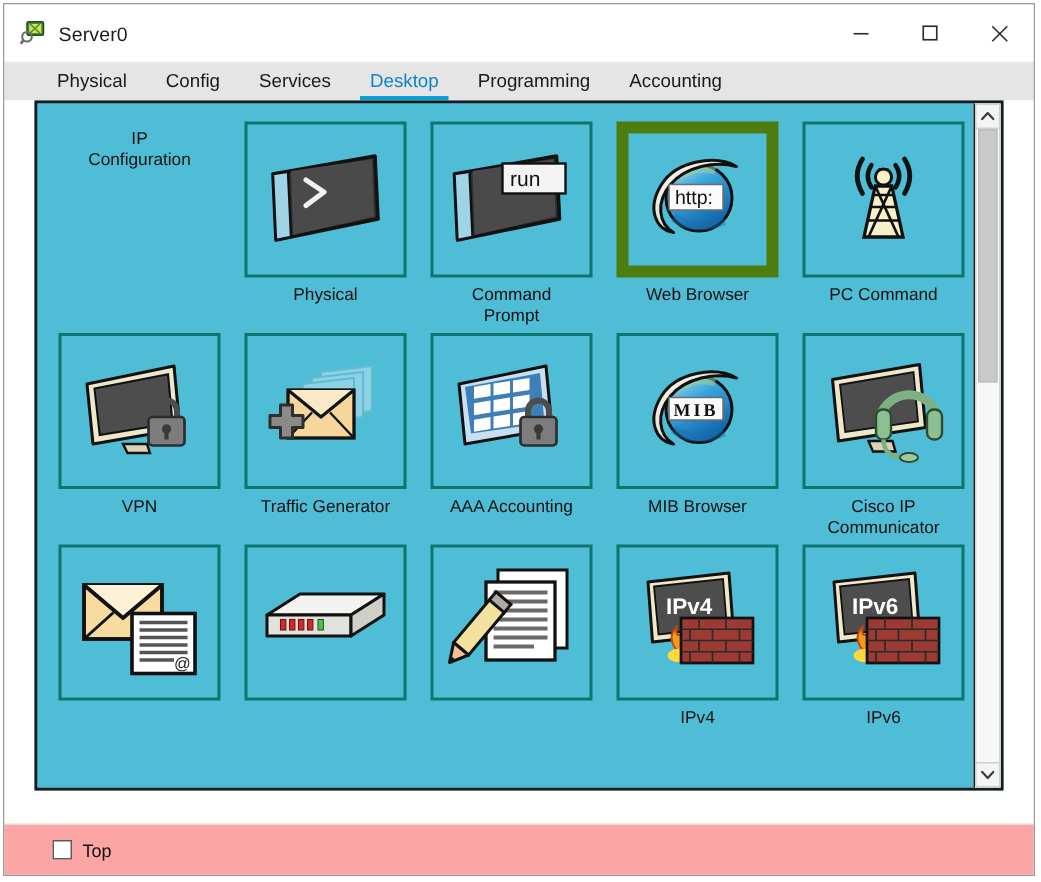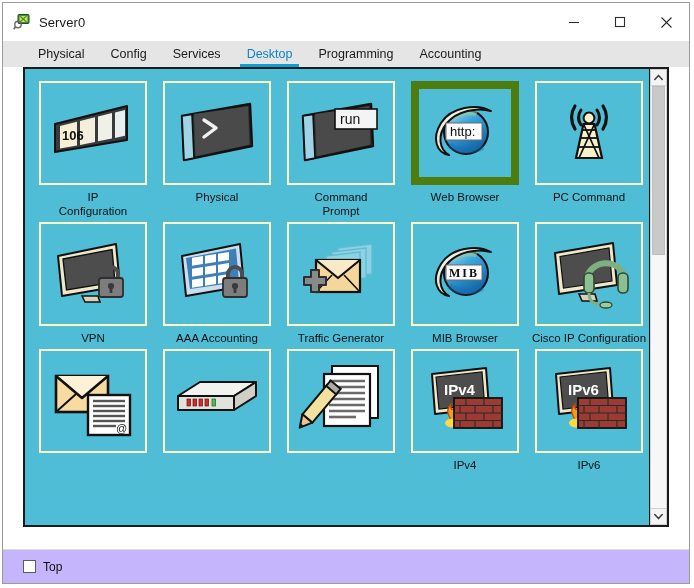--- a/index.html
+++ b/index.html
@@ -147,21 +147,21 @@
     margin: 0 2px;
     display: flex;
     flex-direction: column;
     align-items: center;
     cursor: default;
   }
   .tile {
     width: 108px;
     height: 104px;
     box-sizing: border-box;
-    border: 2px solid #fef9c3;
+    border: 2px solid #0f766e;
     display: flex;
     align-items: center;
     justify-content: center;
     position: relative;
   }
   .tile.selected {
     border: 8px solid #4d7c0f;
   }
   .caption {
     margin-top: 5px;
@@ -210,25 +210,25 @@
     height: 40%;
     background: #c9c9c9;
     border: 1px solid #bdbdbd;
     box-sizing: border-box;
   }
 
   
   #footer {
     flex: 0 0 34px;
     height: 34px;
-    background: #c4b5fd;
+    background: #fca5a5;
     border-top: 1px solid #dcdcdc;
     display: flex;
     align-items: center;
-    padding-left: 20px;
+    padding-left: 32px;
     box-sizing: border-box;
   }
   #top-check {
     display: flex;
     align-items: center;
     gap: 7px;
     cursor: default;
   }
   .checkbox {
     width: 13px;
@@ -307,32 +307,20 @@
 
   <div id="content-wrap">
     <div id="content-frame">
 
       <div id="viewport">
         <div id="grid">
 
           <div class="row">
 
             <div class="cell">
-              <div class="tile">
-                <svg width="86" height="70" viewBox="0 0 86 70" class="ico">
-                  <g transform="translate(3,4)">
-                    <path d="M2 22 L74 4 L74 38 L2 50 Z" fill="#3a3a3a" stroke="#111" stroke-width="2" stroke-linejoin="round"></path>
-                    <path d="M7 24 L24 19.8 L24 43.5 L7 46.6 Z" fill="#f6efd4"></path>
-                    <path d="M27 19 L42 15.3 L42 40 L27 43 Z" fill="#f4eedd"></path>
-                    <path d="M45 14.6 L59 11.1 L59 36.6 L45 39.2 Z" fill="#eff1e8"></path>
-                    <path d="M62 10.4 L72 8 L72 33.8 L62 35.9 Z" fill="#e9eef0"></path>
-                    <text x="9" y="38" font-family="'Liberation Sans',sans-serif" font-size="13" font-weight="bold" fill="#111">106</text>
-                  </g>
-                </svg>
-              </div>
               <div class="caption">IP
 Configuration</div>
             </div>
 
             <div class="cell">
               <div class="tile">
                 <svg width="82" height="70" viewBox="0 0 82 70" class="ico">
                   <g transform="translate(4,4)">
                     <path d="M2 14 L70 2 L72 44 L4 58 Z" fill="#2f2f2f" stroke="#111" stroke-width="2.4" stroke-linejoin="round"></path>
                     <path d="M2 14 L12 12.5 L14 56 L4 58 Z" fill="#9fd3e6" stroke="#111" stroke-width="1.6"></path>
@@ -432,20 +420,41 @@
                     </g>
                   </g>
                 </svg>
               </div>
               <div class="caption">VPN</div>
             </div>
 
             <div class="cell">
               <div class="tile">
                 <svg width="86" height="72" viewBox="0 0 86 72" class="ico">
+                  <g opacity="0.45" fill="#d5eef5" stroke="#7fb9cc" stroke-width="1.4">
+                    <path d="M40 10 L74 6 L74 36 L40 40 Z"></path>
+                    <path d="M34 14 L68 10 L68 40 L34 44 Z"></path>
+                    <path d="M28 18 L62 14 L62 44 L28 48 Z"></path>
+                  </g>
+                  <g>
+                    <rect x="18" y="22" width="44" height="32" fill="#f6d79b" stroke="#111" stroke-width="2.2"></rect>
+                    <path d="M18 22 L40 40 L62 22" fill="#fae9c6" stroke="#111" stroke-width="2.2" stroke-linejoin="round"></path>
+                    <path d="M18 54 L34 37 M62 54 L46 37" fill="none" stroke="#111" stroke-width="1.6"></path>
+                  </g>
+                  <g transform="translate(6,32)">
+                    <path d="M7 0 H15 V7 H22 V15 H15 V22 H7 V15 H0 V7 H7 Z" fill="#8a8a8a" stroke="#2e2e2e" stroke-width="2" stroke-linejoin="round"></path>
+                  </g>
+                </svg>
+              </div>
+              <div class="caption">Traffic Generator</div>
+            </div>
+
+            <div class="cell">
+              <div class="tile">
+                <svg width="86" height="72" viewBox="0 0 86 72" class="ico">
                   <g transform="translate(4,2)">
                     <path d="M4 16 L62 4 L66 46 L8 56 Z" fill="#c9dff0" stroke="#111" stroke-width="2" stroke-linejoin="round"></path>
                     <path d="M8 18 L58 8.6 L61 42 L12 49 Z" fill="#3e7fb8"></path>
                     <g fill="#ffffff">
                       <rect x="14" y="20" width="11" height="8" transform="skewY(-9)"></rect>
                       <rect x="27" y="20" width="11" height="8" transform="skewY(-9)"></rect>
                       <rect x="40" y="20" width="11" height="8" transform="skewY(-9)"></rect>
                       <rect x="14" y="31" width="11" height="8" transform="skewY(-9)"></rect>
                       <rect x="27" y="31" width="11" height="8" transform="skewY(-9)"></rect>
                       <rect x="40" y="31" width="11" height="8" transform="skewY(-9)"></rect>
@@ -456,41 +465,20 @@
                     <g transform="translate(44,28)">
                       <path d="M6 10 V6 a7 7 0 0 1 14 0 v4" fill="none" stroke="#4d4d4d" stroke-width="4"></path>
                       <rect x="1" y="10" width="24" height="19" rx="2.5" fill="#7d7d7d" stroke="#2e2e2e" stroke-width="1.8"></rect>
                       <circle cx="13" cy="18" r="3.1" fill="#3a3a3a"></circle>
                       <rect x="11.6" y="18" width="2.8" height="7" fill="#3a3a3a"></rect>
                     </g>
                   </g>
                 </svg>
               </div>
               <div class="caption">AAA Accounting</div>
-            </div>
-
-            <div class="cell">
-              <div class="tile">
-                <svg width="86" height="72" viewBox="0 0 86 72" class="ico">
-                  <g opacity="0.45" fill="#d5eef5" stroke="#7fb9cc" stroke-width="1.4">
-                    <path d="M40 10 L74 6 L74 36 L40 40 Z"></path>
-                    <path d="M34 14 L68 10 L68 40 L34 44 Z"></path>
-                    <path d="M28 18 L62 14 L62 44 L28 48 Z"></path>
-                  </g>
-                  <g>
-                    <rect x="18" y="22" width="44" height="32" fill="#f6d79b" stroke="#111" stroke-width="2.2"></rect>
-                    <path d="M18 22 L40 40 L62 22" fill="#fae9c6" stroke="#111" stroke-width="2.2" stroke-linejoin="round"></path>
-                    <path d="M18 54 L34 37 M62 54 L46 37" fill="none" stroke="#111" stroke-width="1.6"></path>
-                  </g>
-                  <g transform="translate(6,32)">
-                    <path d="M7 0 H15 V7 H22 V15 H15 V22 H7 V15 H0 V7 H7 Z" fill="#8a8a8a" stroke="#2e2e2e" stroke-width="2" stroke-linejoin="round"></path>
-                  </g>
-                </svg>
-              </div>
-              <div class="caption">Traffic Generator</div>
             </div>
 
             <div class="cell">
               <div class="tile">
                 <svg width="80" height="72" viewBox="0 0 80 72" class="ico">
                   <defs>
                     <linearGradient id="globeg2" x1="0" y1="0" x2="0.6" y2="1">
                       <stop offset="0%" stop-color="#bfe3ef"></stop>
                       <stop offset="42%" stop-color="#3aa7de"></stop>
                       <stop offset="100%" stop-color="#0f63a8"></stop>
@@ -522,21 +510,21 @@
                     <g>
                       <path d="M36 38 a20 20 0 0 1 38 0" fill="none" stroke="#7db184" stroke-width="6"></path>
                       <rect x="33" y="34" width="10" height="20" rx="4.5" fill="#8cc093" stroke="#2e4a31" stroke-width="1.6"></rect>
                       <rect x="67" y="34" width="10" height="20" rx="4.5" fill="#8cc093" stroke="#2e4a31" stroke-width="1.6"></rect>
                       <path d="M38 54 Q38 66 52 66" fill="none" stroke="#7db184" stroke-width="3"></path>
                       <ellipse cx="55" cy="66" rx="6" ry="3" fill="#9ecb9e" stroke="#2e4a31" stroke-width="1.3"></ellipse>
                     </g>
                   </g>
                 </svg>
               </div>
-              <div class="caption">Cisco IP Configuration</div>
+              <div class="caption">Cisco IP Communicator</div>
             </div>
 
           </div>
 
           <div class="row">
 
             <div class="cell">
               <div class="tile">
                 <svg width="86" height="74" viewBox="0 0 86 74" class="ico">
                   <g>

